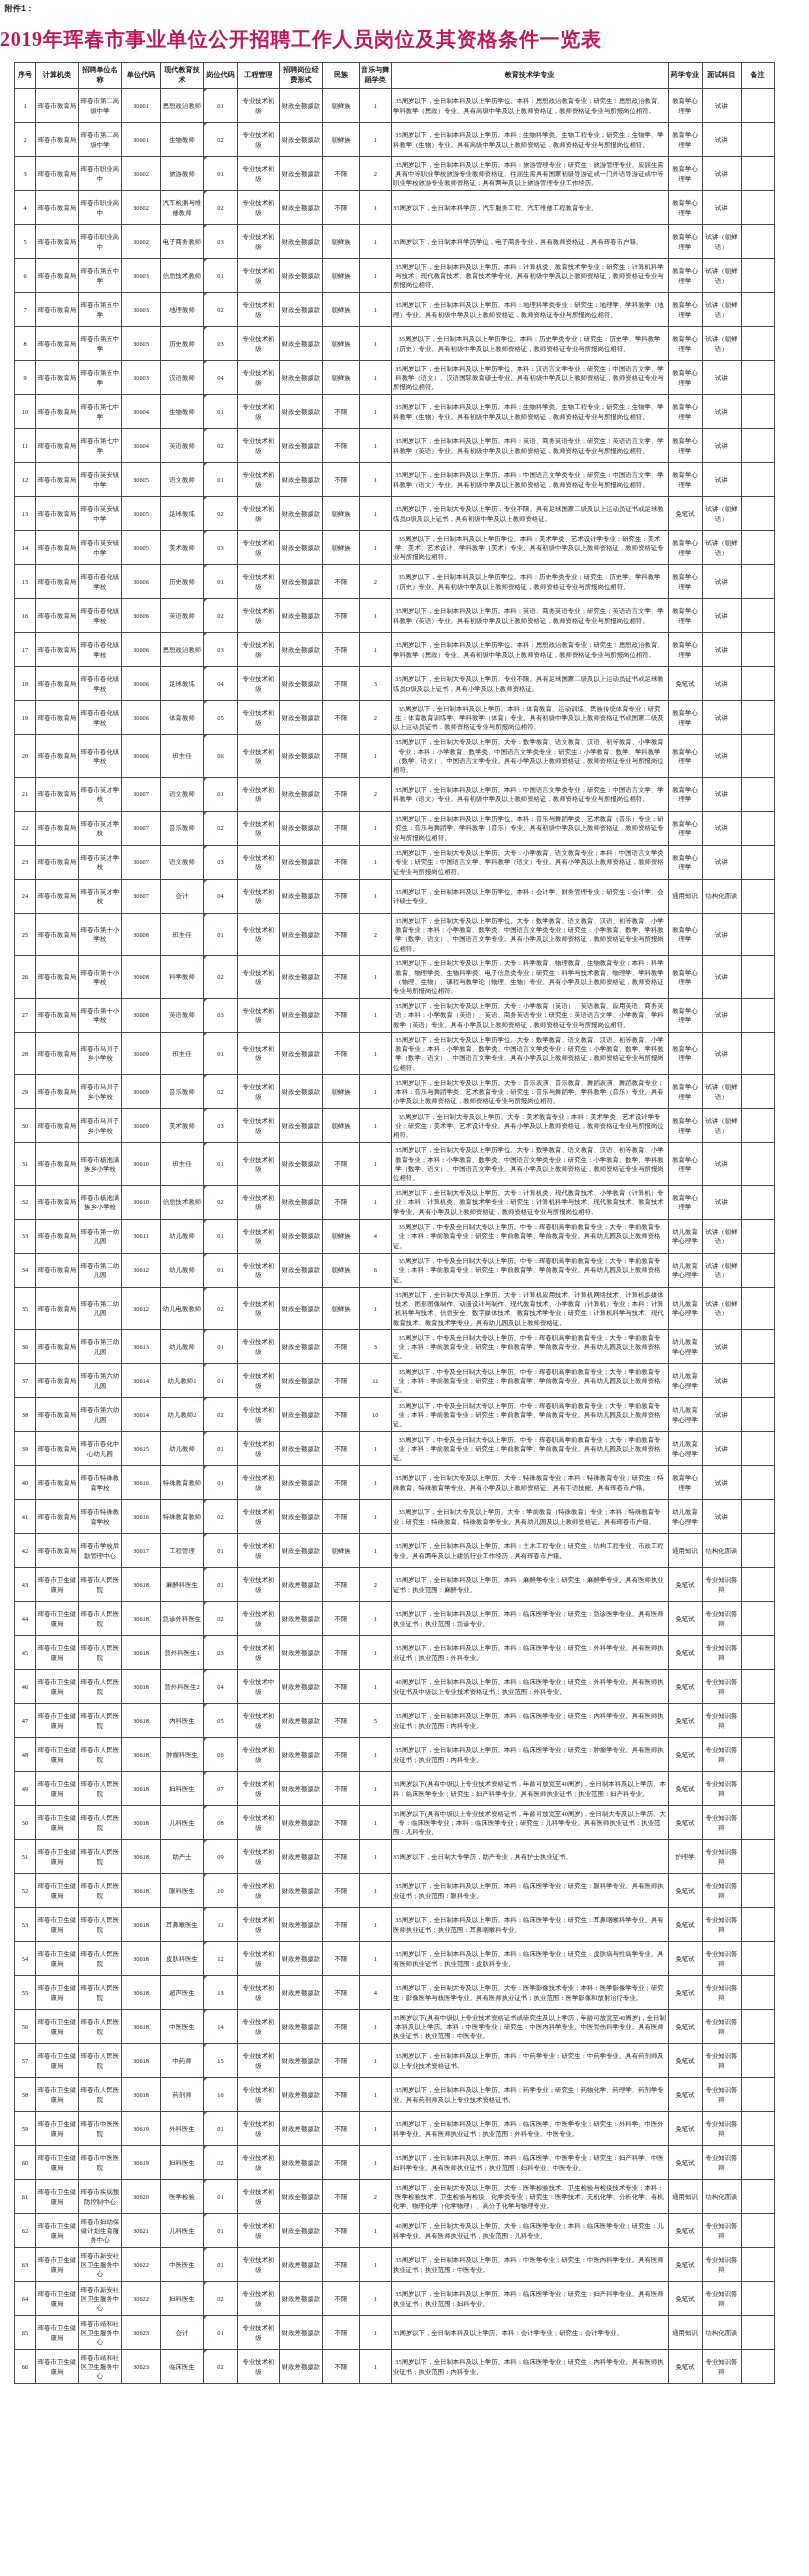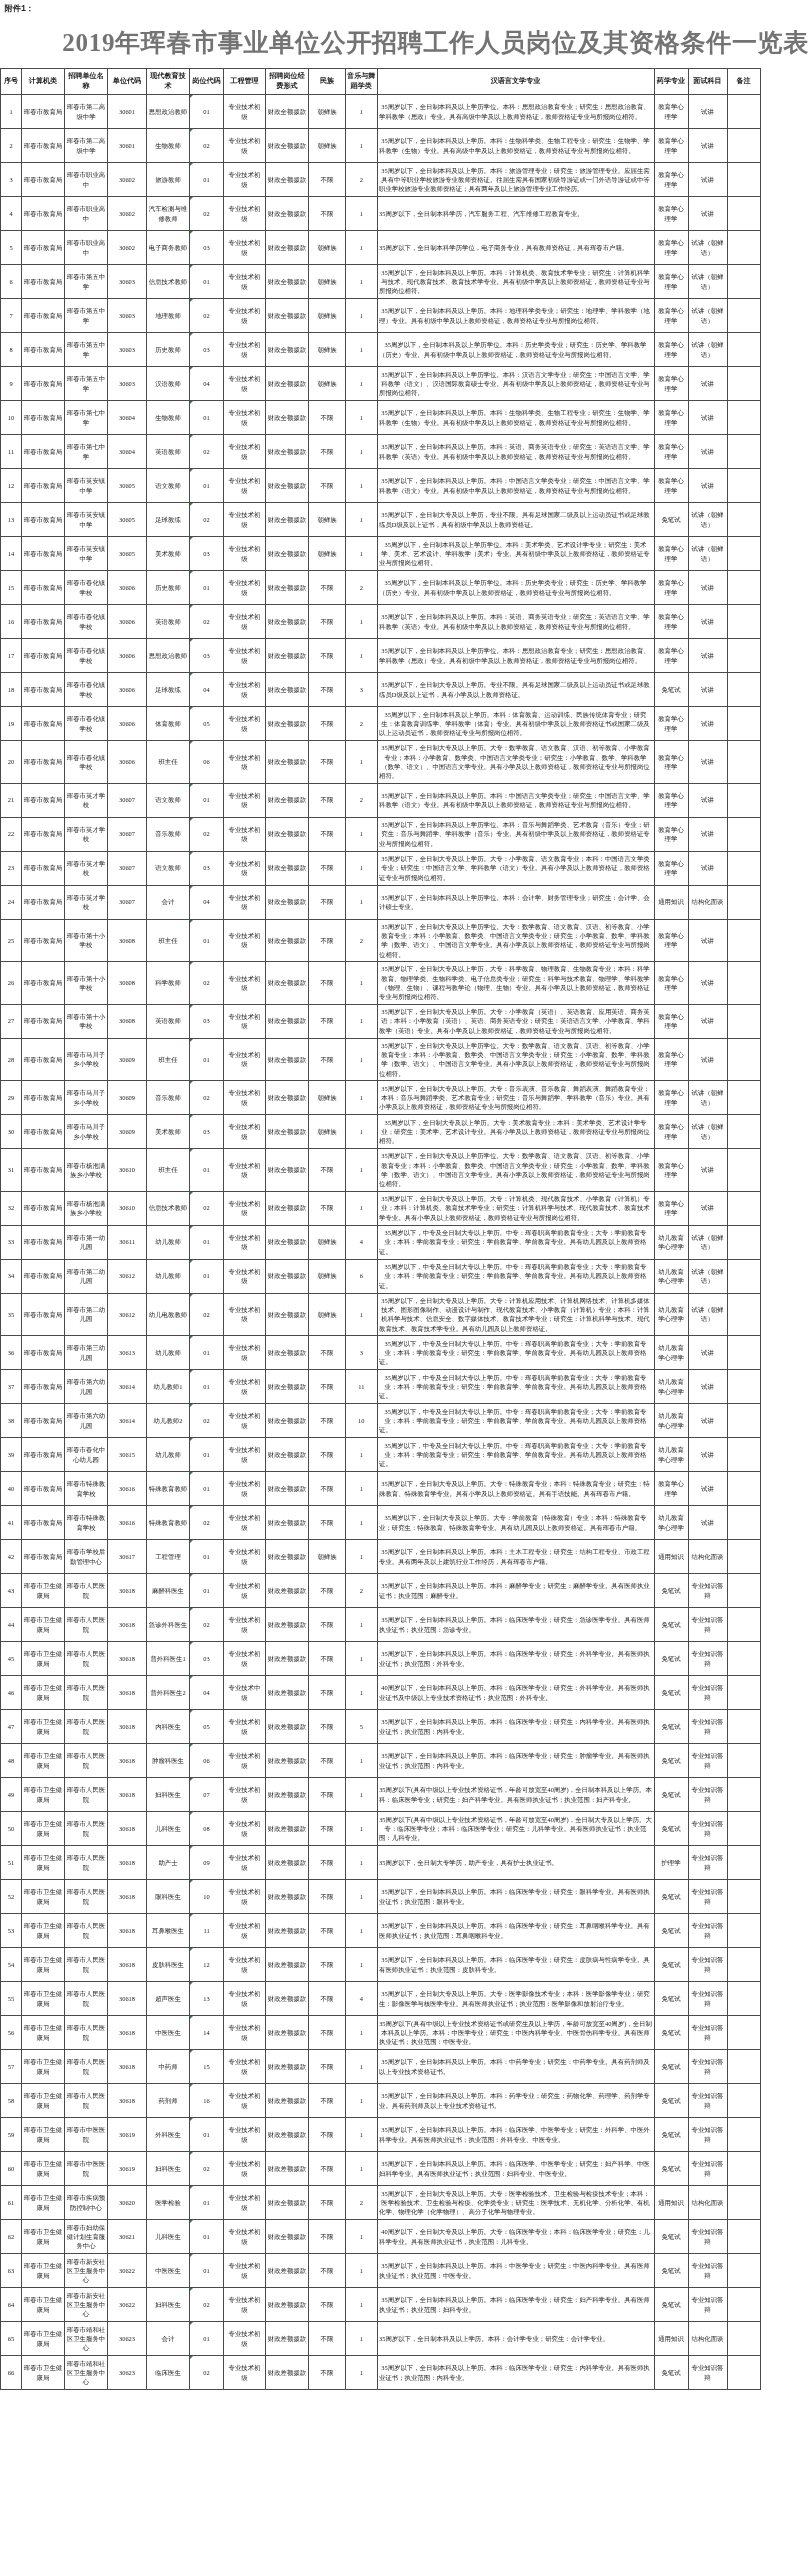--- a/index.html
+++ b/index.html
@@ -1,19 +1,19 @@
 <!DOCTYPE html>
 <html style="font-size:12px"><head>
 <meta charset="utf-8">
 <style>
   html,body{margin:0;padding:0;background:#ffffff;font-family:"Liberation Serif","DejaVu Serif",serif;color:#1a1a1a;}
   .page{width:809px;position:relative;}
   .attach{font-size:8.2px;padding:3px 0 1.5px 4.5px;font-family:Liberation Mono, monospace;font-weight:bold;color:#222;}
-  .title{text-align:right;font-size:25px;font-weight:bold;letter-spacing:0.7px;padding:10.5px 0 9px 0;color:#737373;}
-  table.grid{border-collapse:collapse;table-layout:fixed;margin-left:0;width:760px;}
+  .title{text-align:left;font-size:20px;font-weight:bold;letter-spacing:0.7px;padding:10.5px 0 9px 0;color:#be185d;}
+  table.grid{border-collapse:collapse;table-layout:fixed;margin-left:14px;width:760px;}
   table.grid th,table.grid td{border:0.7px solid #4a4a4a;vertical-align:middle;text-align:center;padding:2.2px 1.5px;word-break:break-all;overflow:hidden;}
   table.grid th{font-size:7.1px;font-weight:bold;line-height:1.35;padding:3px 0.7px;}
   table.grid td{font-size:6.4px;line-height:1.45;}
   td.qual{text-align:left;text-align-last:left;font-size:6px;line-height:1.5;padding:2.2px 3.7px;}
   tbody tr{height:34px;}
   td.pcode{position:relative;}
   td.pcode::before{content:"";position:absolute;left:0;top:0;border-top:3px solid #2e7d32;border-right:3px solid transparent;}
   col.c-no{width:21px;}col.c-dept{width:43px;}col.c-unit{width:43px;}col.c-ucode{width:39px;}
   col.c-pos{width:43px;}col.c-pcode{width:34px;}col.c-level{width:42px;}col.c-fund{width:43px;}
   col.c-eth{width:37px;}col.c-num{width:31.5px;}col.c-qual{width:277px;}col.c-writ{width:34px;}
@@ -48,21 +48,21 @@
         <th>序号</th>
         <th>计算机类</th>
         <th>招聘单位名称</th>
         <th>单位代码</th>
         <th>现代教育技术</th>
         <th>岗位代码</th>
         <th>工程管理</th>
         <th>招聘岗位经费形式</th>
         <th>民族</th>
         <th>音乐与舞蹈学类</th>
-        <th>汉语言文学专业</th>
+        <th>教育技术学专业</th>
         <th>药学专业</th>
         <th>面试科目</th>
         <th>备注</th>
       </tr>
     </thead>
     <tbody id="rows">
     <tr>
       <td>1</td>
       <td>珲春市教育局</td>
       <td>珲春市第二高级中学</td>

